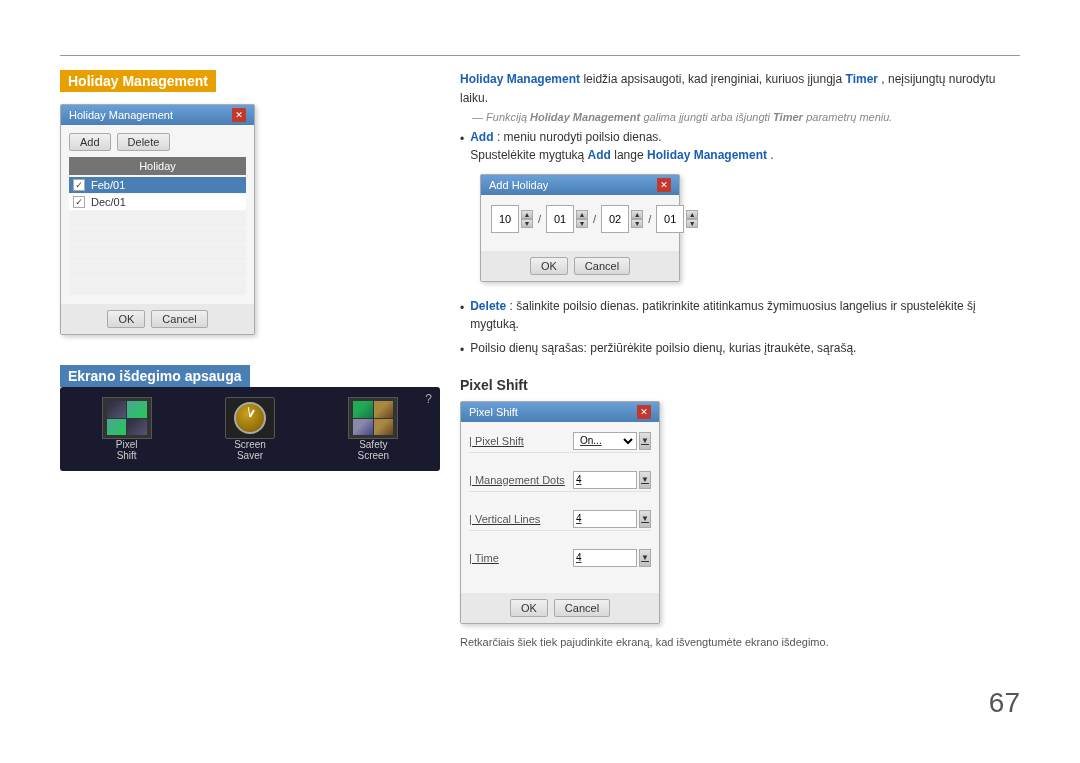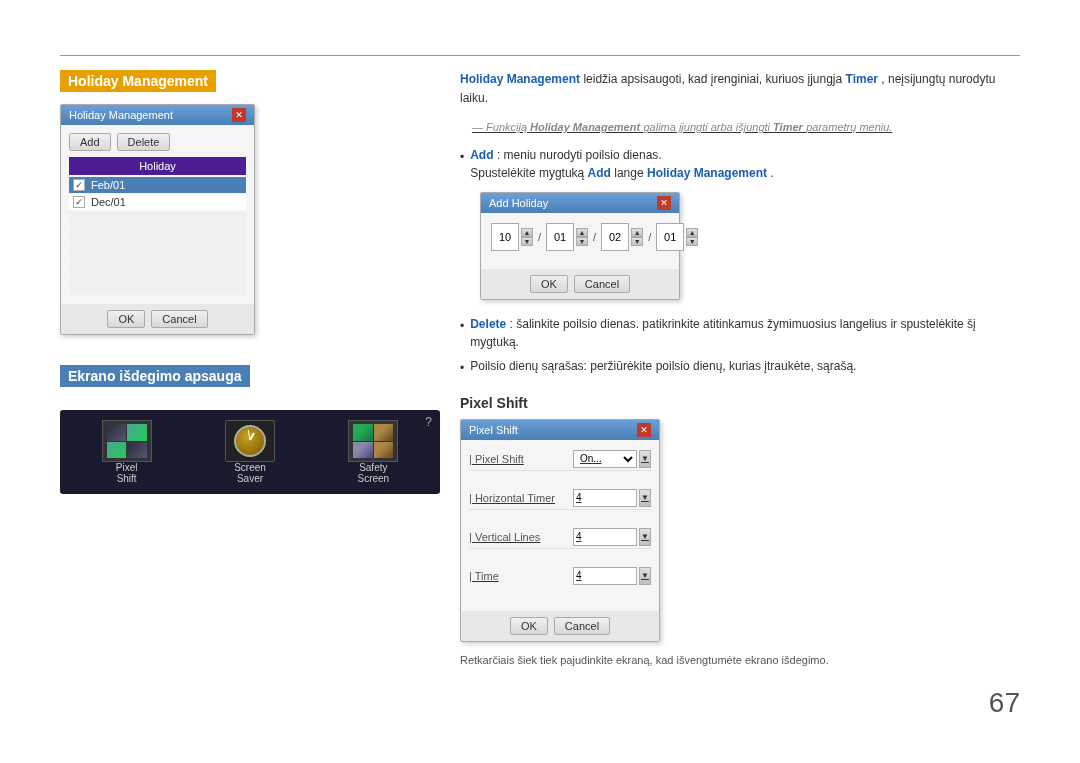--- a/index.html
+++ b/index.html
@@ -60,21 +60,21 @@
       margin-bottom: 12px;
     }
 
     .section-heading-blue {
       display: inline-block;
       background: #4a7fb5;
       color: #fff;
       font-weight: bold;
       font-size: 14px;
       padding: 3px 8px;
-      margin-bottom: 23px;
+      margin-bottom: 0;
     }
 
     
     .dialog-window {
       border: 1px solid #aaa;
       border-radius: 2px;
       background: #e8f0f8;
       width: 195px;
       box-shadow: 2px 2px 5px rgba(0,0,0,0.2);
       margin-bottom: 30px;
@@ -119,21 +119,21 @@
       background: linear-gradient(to bottom, #f0f0f0, #d8d8d8);
       border: 1px solid #aaa;
       border-radius: 2px;
       padding: 2px 10px;
       font-size: 11px;
       cursor: pointer;
       color: #333;
     }
 
     .dialog-table-header {
-      background: #4c1d95;
+      background: #737373;
       color: #fff;
       font-size: 11px;
       padding: 3px 8px;
       text-align: center;
       margin-bottom: 2px;
     }
 
     .dialog-row {
       display: flex;
       align-items: center;
@@ -352,21 +352,21 @@
       background: #888;
       margin-top: 1px;
       border-radius: 0 0 2px 2px;
     }
 
     
     .text-block {
       font-size: 12px;
       line-height: 1.6;
       color: #333;
-      margin-bottom: 10px;
+      margin-bottom: 0;
     }
 
     .text-blue-bold {
       color: #1a5fb5;
       font-weight: bold;
     }
 
     .text-italic-small {
       color: #888;
       font-size: 11px;
@@ -629,21 +629,21 @@
 
 <div class="right-col">
 
   <div class="text-block">
     <span class="text-blue-bold">Holiday Management</span>
     <span> leidžia apsisaugoti, kad įrenginiai, kuriuos įjungja </span>
     <span class="text-blue-bold">Timer</span>
     <span>, neįsijungtų nurodytu laiku.</span>
   </div>
 
-  <div class="text-block" style="margin-left: 12px; margin-bottom: 8px; text-decoration: underline;">
+  <div class="text-block" style="margin-left: 12px; margin-bottom: 0;">
     <span class="text-italic-small">— Funkciją </span>
     <span class="text-italic-small text-blue-bold" style="font-style: italic;">Holiday Management</span>
     <span class="text-italic-small"> galima įjungti arba išjungti </span>
     <span class="text-italic-small text-blue-bold" style="font-style: italic;">Timer</span>
     <span class="text-italic-small"> parametrų meniu.</span>
   </div>
 
   <div class="bullet-item">
     <span class="bullet-dot">•</span>
     <div>
@@ -737,21 +737,21 @@
           <div class="ps-value-row">
             <select class="ps-select">
               <option>On...</option>
               <option>Off</option>
             </select>
             <div class="ps-arrow">▼</div>
           </div>
         </div>
 
         <div class="ps-row">
-          <span class="ps-label">| Horizontal Timer</span>
+          <span class="ps-label">| Management Dots</span>
           <div class="ps-value-row">
             <input type="text" class="ps-select" value="4" style="">
             <div class="ps-arrow">▼</div>
           </div>
         </div>
 
         <div class="ps-row">
           <span class="ps-label">| Vertical Lines</span>
           <div class="ps-value-row">
             <input type="text" class="ps-select" value="4" style="">

